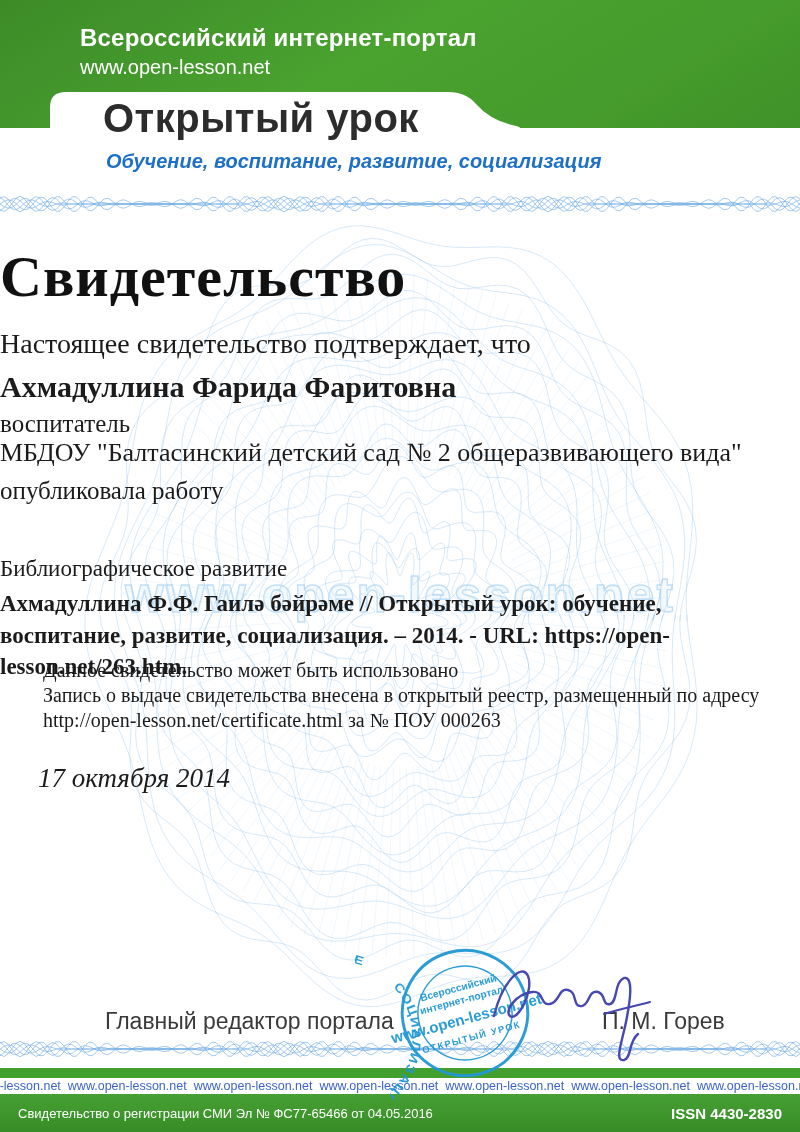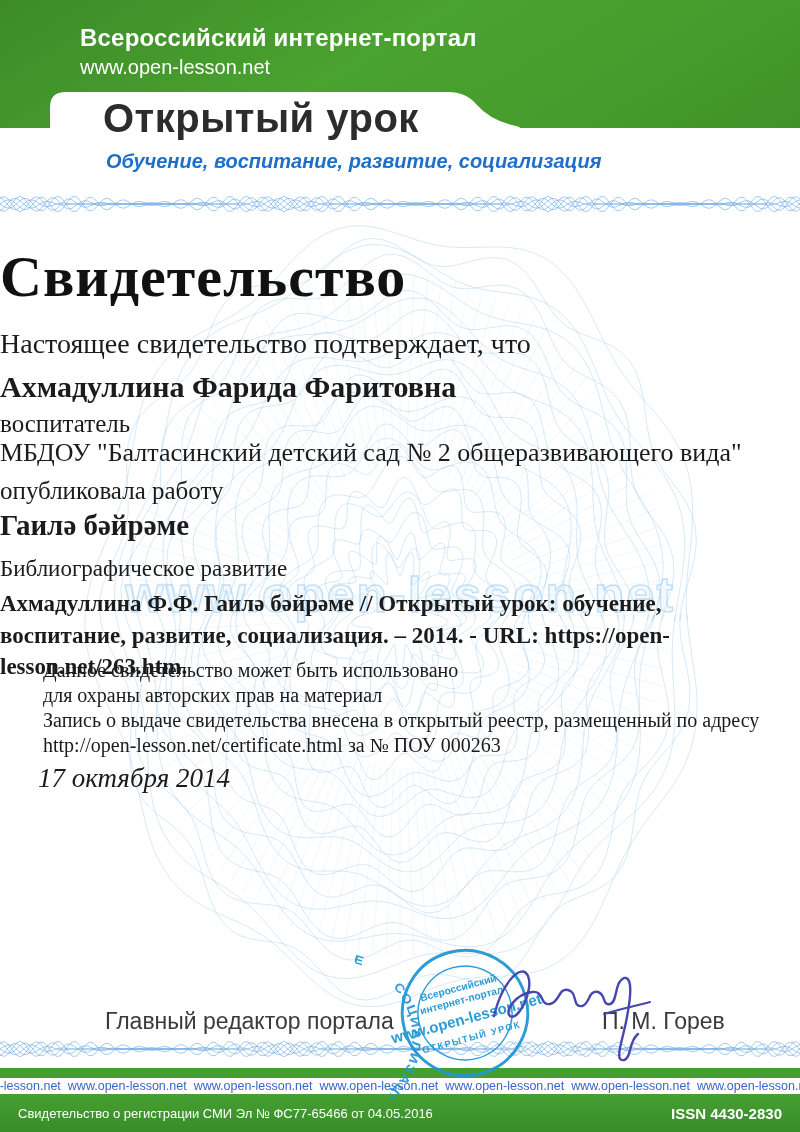--- a/index.html
+++ b/index.html
@@ -234,26 +234,24 @@
       <path d="M519.8,407.0L667.6,397.1" fill="none" stroke="rgba(122,178,230,0.22)" stroke-width="0.5"></path>
     </svg>
   <div class="watermark">www.open-lesson.net</div>
 
   <div class="cline cert-title">Свидетельство</div>
   <div class="cline cert-intro">Настоящее свидетельство подтверждает, что</div>
   <div class="cline cert-recipient">Ахмадуллина Фарида Фаритовна</div>
   <div class="cline cert-position">воспитатель</div>
   <div class="cline cert-org">МБДОУ "Балтасинский детский сад № 2 общеразвивающего вида"</div>
   <div class="cline cert-action">опубликовала работу</div>
-  <div class="cline cert-work">Гаилә бәйрәме</div>
   <div class="cline cert-biblabel">Библиографическое развитие</div>
   <div class="cline cert-bib"><span>Ахмадуллина Ф.Ф. Гаилә бәйрәме // Открытый урок: обучение, воспитание, развитие, социализация. – 2014. - URL: https://open-lesson.net/263.htm.</span></div>
   <div class="cline cert-note">
     <div>Данное свидетельство может быть использовано</div>
-    <div>для охраны авторских прав на материал</div>
     <div>Запись о выдаче свидетельства внесена в открытый реестр, размещенный по адресу</div>
     <div>http://open-lesson.net/certificate.html за № ПОУ 000263</div>
   </div>
   <div class="cline cert-date">17 октября 2014</div>
 
   <div class="editor-label">Главный редактор портала</div>
   <div class="editor-name">П. М. Горев</div>
 
   <svg id="braid-bottom" class="braid" viewBox="0 0 800 26">
       <path d="M0,13.0 L4,15.6 8,17.2 12,16.5 16,13.5 20,9.7 24,7.3 28,8.0 32,11.8 36,16.6 40,19.8 44,19.2 48,15.1 52,9.5 56,5.7 60,5.9 64,10.1 68,15.9 72,20.1 76,20.3 80,16.5 84,10.9 88,6.8 92,6.2 96,9.4 100,14.2 104,18.0 108,18.7 112,16.3 116,12.5 120,9.5 124,8.8 128,10.4 132,13.0 136,15.1 140,15.6 144,14.6 148,13.2 152,12.1 156,12.0 160,12.4 164,12.9 168,13.0 172,12.8 176,12.6 180,12.8 184,13.3 188,13.8 192,13.9 196,13.4 200,12.6 204,12.1 208,12.2 212,12.7 216,13.2 220,13.4 224,13.2 228,13.0 232,13.1 236,13.6 240,14.0 244,13.9 248,12.8 252,11.4 256,10.4 260,10.9 264,13.0 268,15.6 272,17.2 276,16.5 280,13.5 284,9.7 288,7.3 292,8.0 296,11.8 300,16.6 304,19.8 308,19.2 312,15.1 316,9.5 320,5.7 324,5.9 328,10.1 332,15.9 336,20.1 340,20.3 344,16.5 348,10.9 352,6.8 356,6.2 360,9.4 364,14.2 368,18.0 372,18.7 376,16.3 380,12.5 384,9.5 388,8.8 392,10.4 396,13.0 400,15.1 404,15.6 408,14.6 412,13.2 416,12.1 420,12.0 424,12.4 428,12.9 432,13.0 436,12.8 440,12.6 444,12.8 448,13.3 452,13.8 456,13.9 460,13.4 464,12.6 468,12.1 472,12.2 476,12.7 480,13.2 484,13.4 488,13.2 492,13.0 496,13.1 500,13.6 504,14.0 508,13.9 512,12.8 516,11.4 520,10.4 524,10.9 528,13.0 532,15.6 536,17.2 540,16.5 544,13.5 548,9.7 552,7.3 556,8.0 560,11.8 564,16.6 568,19.8 572,19.2 576,15.1 580,9.5 584,5.7 588,5.9 592,10.1 596,15.9 600,20.1 604,20.3 608,16.5 612,10.9 616,6.8 620,6.2 624,9.4 628,14.2 632,18.0 636,18.7 640,16.3 644,12.5 648,9.5 652,8.8 656,10.4 660,13.0 664,15.1 668,15.6 672,14.6 676,13.2 680,12.1 684,12.0 688,12.4 692,12.9 696,13.0 700,12.8 704,12.6 708,12.8 712,13.3 716,13.8 720,13.9 724,13.4 728,12.6 732,12.1 736,12.2 740,12.7 744,13.2 748,13.4 752,13.2 756,13.0 760,13.1 764,13.6 768,14.0 772,13.9 776,12.8 780,11.4 784,10.4 788,10.9 792,13.0 796,15.6 800,17.2 " fill="none" stroke="rgba(105,168,226,0.75)" stroke-width="0.8"></path>

